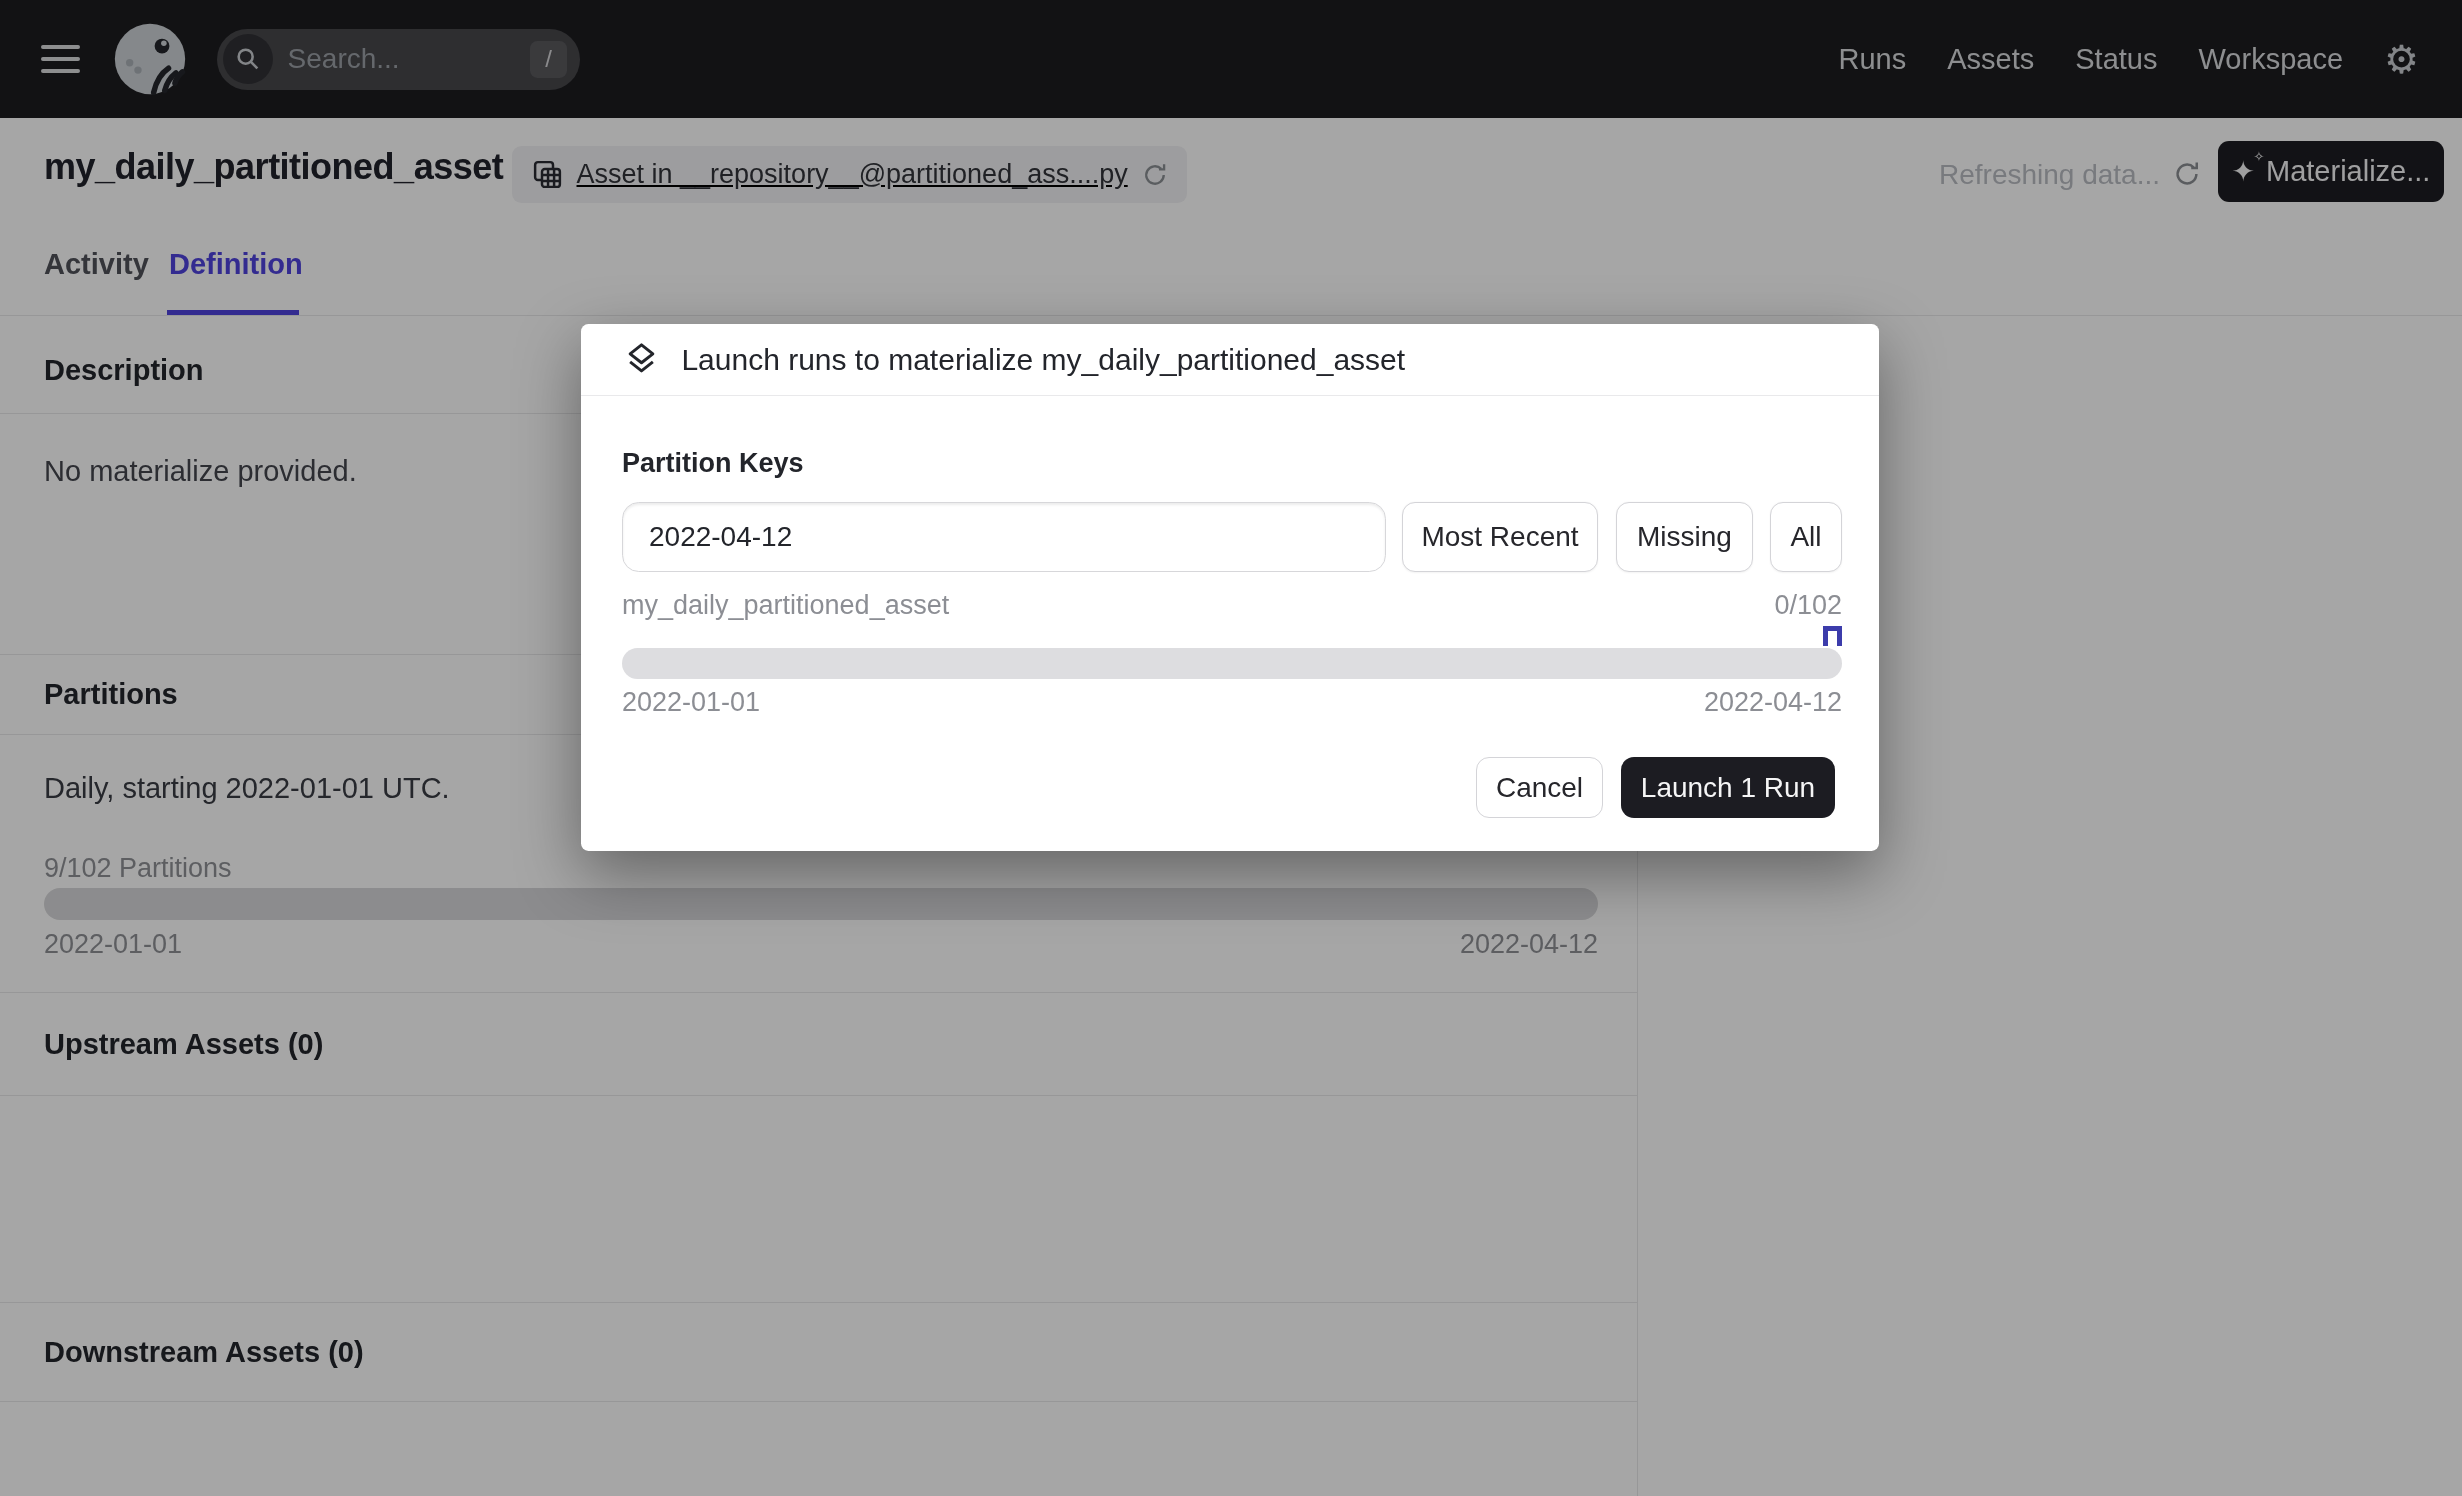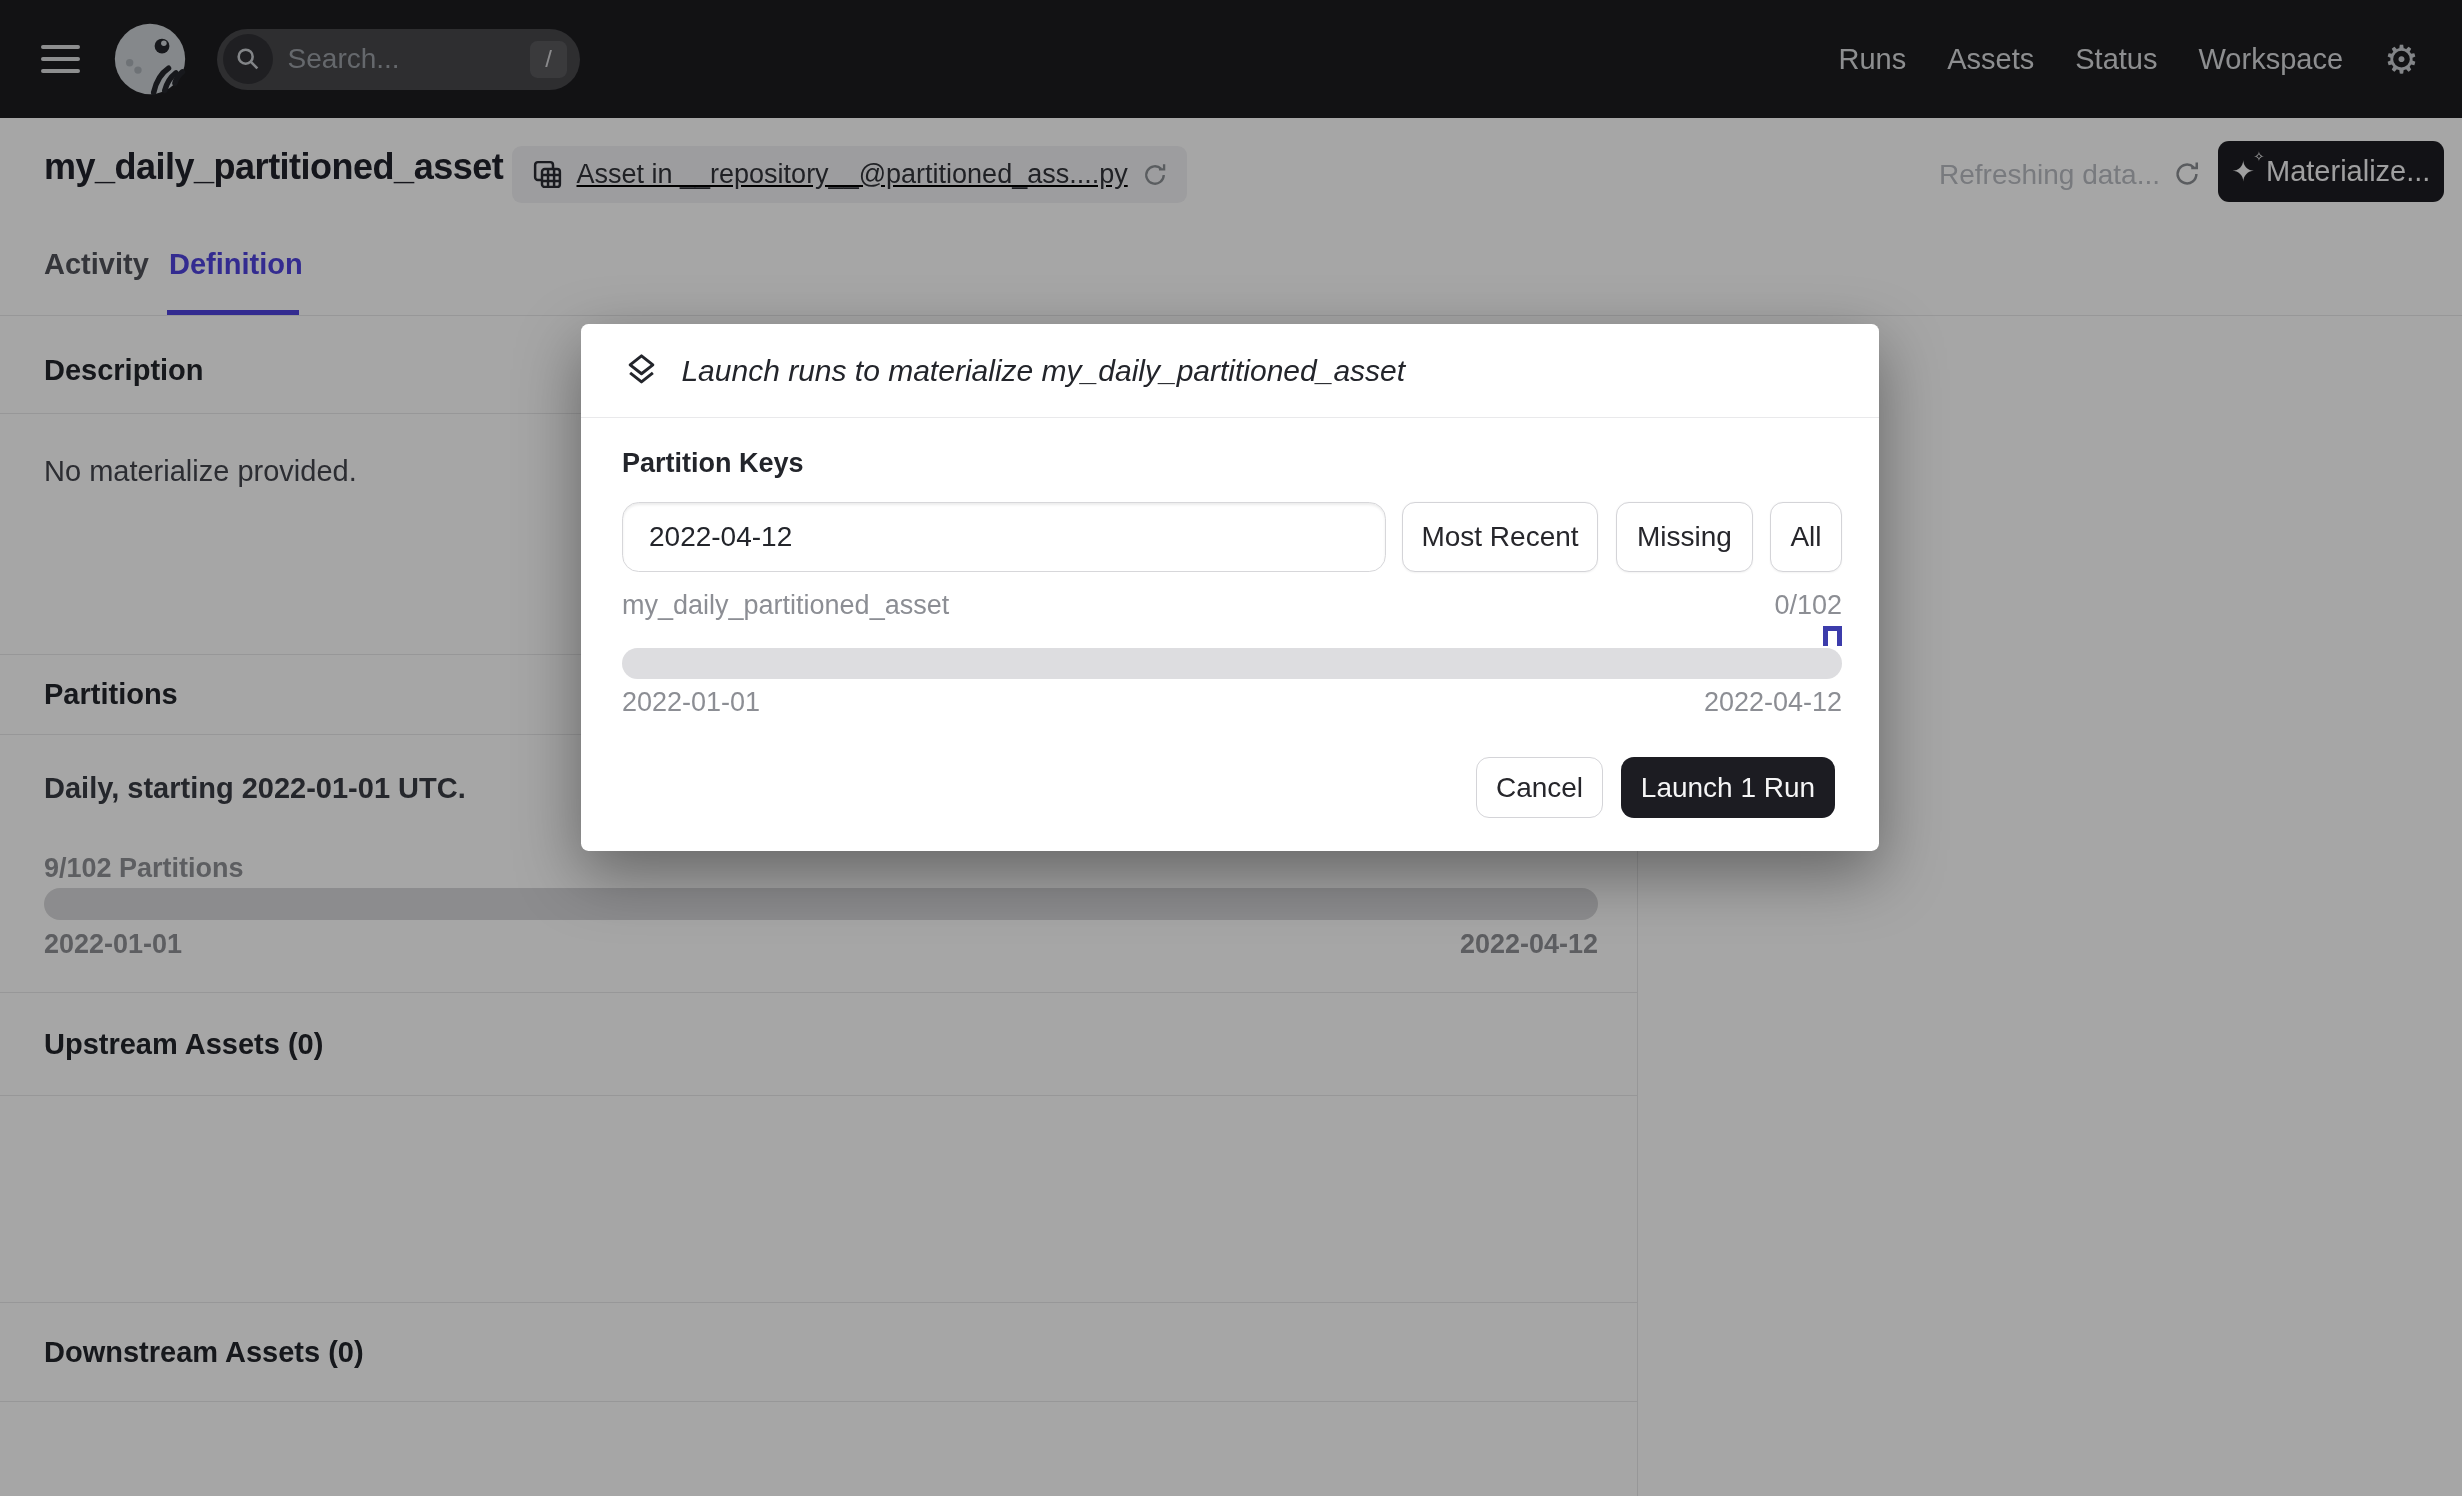--- a/index.html
+++ b/index.html
@@ -81,43 +81,43 @@
   }
   .sec-head {
     display:flex; align-items:center; padding-left:44px;
     font-size:29px; font-weight:700; color:#23252b;
     border-bottom:0.9px solid #e8e8ea;
   }
   .h-desc-head { height:87px; }
   .h-desc-body { height:241px; border-bottom:0.9px solid #e8e8ea; position:relative; }
   .desc-empty { position:absolute; left:44px; top:41px; font-size:29px; color:#44464e; }
   .h-part-head { height:80px; }
-  .h-part-body { height:258px; border-bottom:0.9px solid #e8e8ea; position:relative;font-weight:bold; }
+  .h-part-body { height:258px; border-bottom:0.9px solid #e8e8ea; position:relative; }
   .part-schedule { position:absolute; left:44px; top:37px; font-size:29px; color:#3a3c44; }
   .part-count { position:absolute; left:44px; top:118px; font-size:27px; color:#8f9196; }
   .bg-bar {
     position:absolute; left:44px; top:153px; width:1554px; height:32px;
     border-radius:16.7px; background:#d8d8da;
   }
   .bg-dates { position:absolute; left:44px; top:194px; width:1554px;
     display:flex; justify-content:space-between; font-size:27px; color:#8f9196; }
   .h-up-head { height:103px; }
   .h-up-body { height:207px; border-bottom:0.9px solid #e8e8ea; }
   .h-down-head { height:99px; }
 
   
   .backdrop { position:absolute; inset:0; background:rgba(0,0,0,0.35); z-index:50; }
   .modal {
     position:absolute; left:581px; top:324px; width:1298px; height:527px;
     background:#ffffff; border-radius:7.4px; z-index:60;
     box-shadow:0 22px 65px rgba(0,0,0,0.4);
   }
   .modal-head {
-    height:94px; border-bottom:0.9px solid #e9e9eb; display:flex;
-    align-items:center; padding:0 41px; gap:20.4px;font-style:italic;
+    height:72px; border-bottom:0.9px solid #e9e9eb; display:flex;
+    align-items:center; padding:0 41px; gap:20.4px;
   }
   .modal-title { font-size:30px; color:#23252b; font-weight:500; }
   .pk-label { position:absolute; left:41px; top:124px; font-size:27px; font-weight:700; color:#23252b; }
   .pk-input {
     position:absolute; left:41px; top:178px; width:764px; height:70px;
     border:0.9px solid #d7d7da; border-radius:16.7px; padding-left:26px;
     font-size:28px; color:#23252b; font-family:"Liberation Sans", sans-serif;
     box-shadow:inset 0 1.9px 2.8px rgba(0,0,0,0.08); outline:none;
   }
   .pk-btn {

